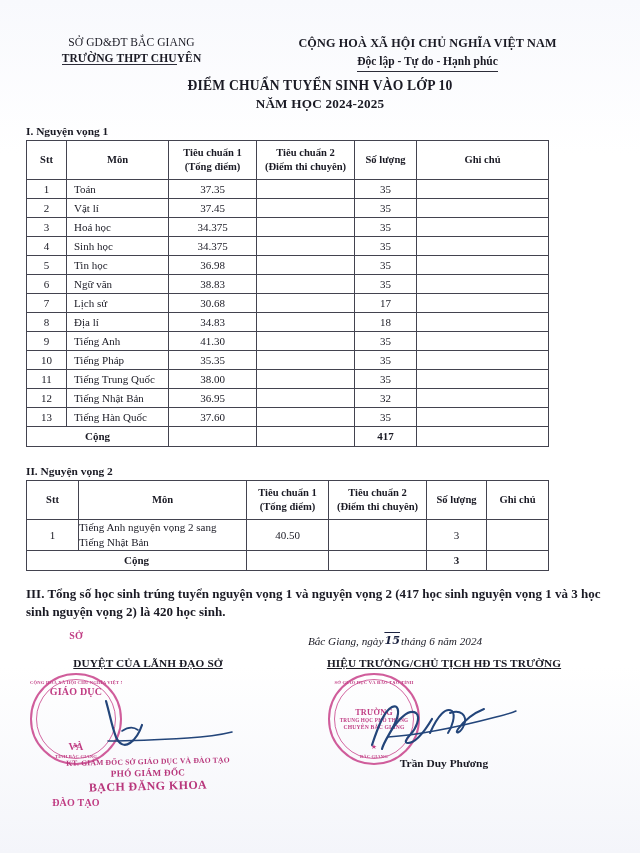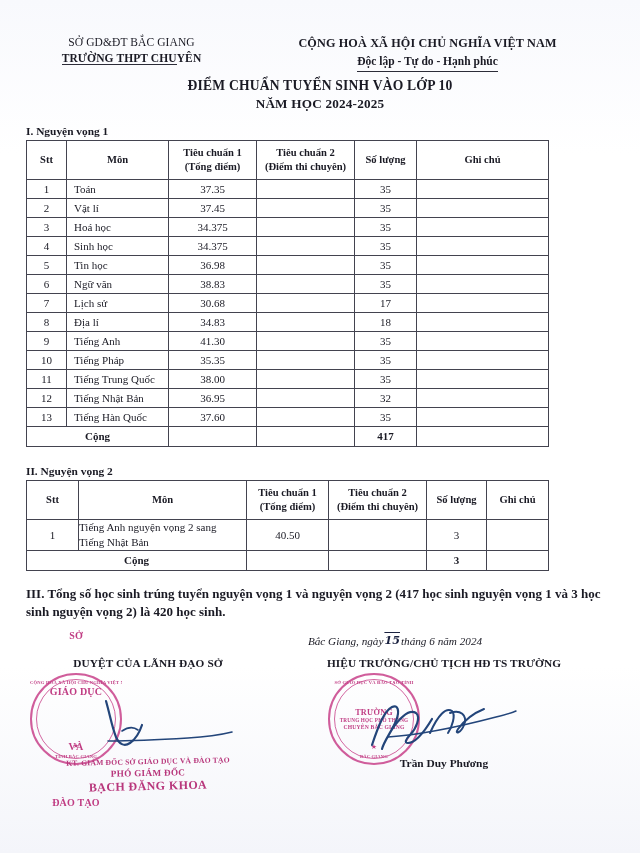--- a/index.html
+++ b/index.html
@@ -186,20 +186,21 @@
   .sig-row {
     display: flex;
     margin-top: 9px;
   }
   .sig-left  { width: 248px; text-align: center; position: relative; }
   .sig-right { flex: 1; text-align: center; position: relative; }
   .sig-title {
     font-weight: 700;
     font-size: 11.3px;
     letter-spacing: .1px;
+    text-decoration: underline;
   }
 
   .sig-body { position: relative; height: 128px; }
 
   
   .stamp {
     position: absolute;
     border-radius: 50%;
     box-sizing: border-box;
   }

